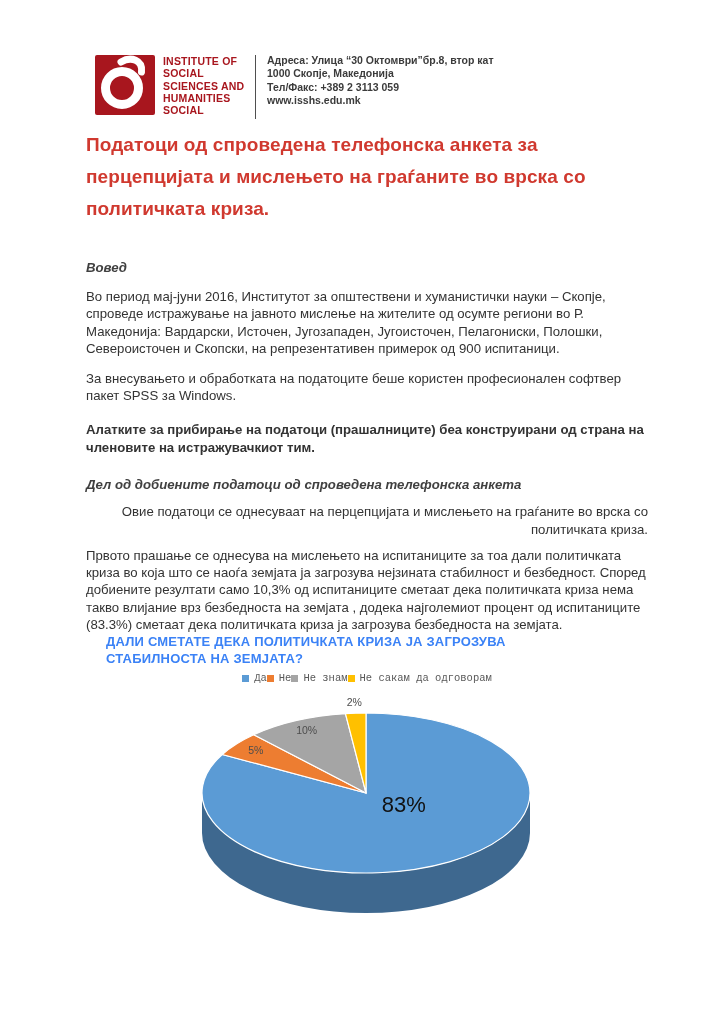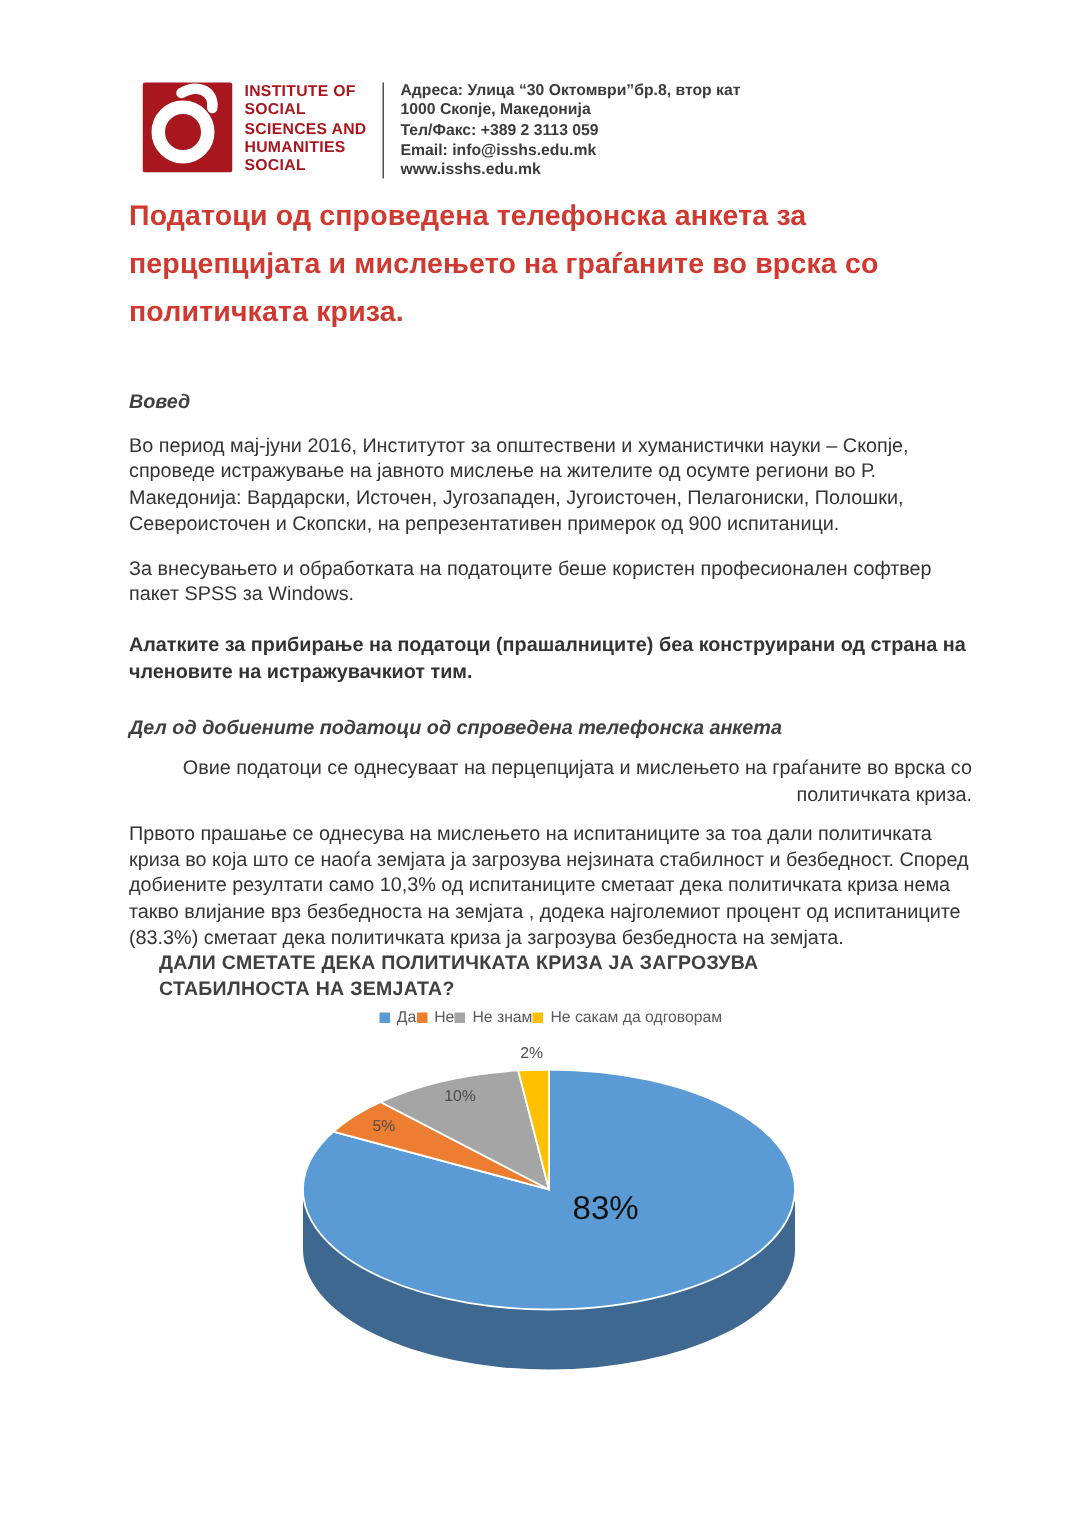--- a/index.html
+++ b/index.html
@@ -33,25 +33,25 @@
   .para { font-size:13.2px; line-height:17.4px; color:#333333; }
   .p1 { margin-top:13px; }
   .p2 { margin-top:12px; }
   .p3 { margin-top:17px;font-weight:bold; }
   .p4 { margin-top:11px;text-align:right; }
   .p5 { margin-top:9px; line-height:17.2px; }
   
   .chart-block { margin-top:0; }
   .chart-title {
     margin-top:0; padding-left:20px; width:500px;
-    font-size:13px; line-height:17px; font-weight:bold; color:#404040; letter-spacing:.2px;
+    font-size:13px; line-height:17px; font-weight:bold; color:#3b82f6; letter-spacing:.2px;
   }
   .chart-legend {
     margin-top:5px; display:flex; justify-content:center; align-items:center; 
-    font-size:10.5px; color:#595959;
+    font-size:10.5px; color:#595959;font-family:Liberation Mono, monospace;
   }
   .legend-item { display:inline-flex; align-items:center; }
   .legend-swatch { display:inline-block; width:7px; height:7px; margin-right:5px; }
   #pie-svg { margin-top:9px; }
   #pie-svg svg { display:block; }
   .plabel-big   { font-size:22px; fill:#111111; }
   .plabel-small { font-size:10.5px; fill:#4d4d4d; }
 </style>
 </head>
 <body>
@@ -69,21 +69,20 @@
       <div>SOCIAL</div>
       <div>SCIENCES AND</div>
       <div>HUMANITIES</div>
       <div>SOCIAL</div>
     </div>
     <div class="header-divider"></div>
     <div class="contact">
       <div>Адреса: Улица “30 Октомври”бр.8, втор кат</div>
       <div>1000 Скопје, Македонија</div>
       <div>Тел/Факс: +389 2 3113 059</div>
-      <div>Email: info@isshs.edu.mk</div>
       <div>www.isshs.edu.mk</div>
     </div>
   </div>
 
   <div class="content">
     <div class="doc-title">Податоци од спроведена телефонска анкета за перцепцијата и мислењето на граѓаните во врска со политичката криза.</div>
 
     <div class="subheading h-intro">Вовед</div>
     <p class="para p1">Во период мај-јуни 2016, Институтот за општествени и хуманистички науки – Скопје, спроведе истражување на јавното мислење на жителите од осумте региони во Р. Македонија: Вардарски, Источен, Југозападен, Југоисточен, Пелагониски, Полошки, Североисточен и Скопски, на репрезентативен примерок од 900 испитаници.</p>
     <p class="para p2">За внесувањето и обработката на податоците беше користен професионален софтвер пакет SPSS за Windows.</p>

